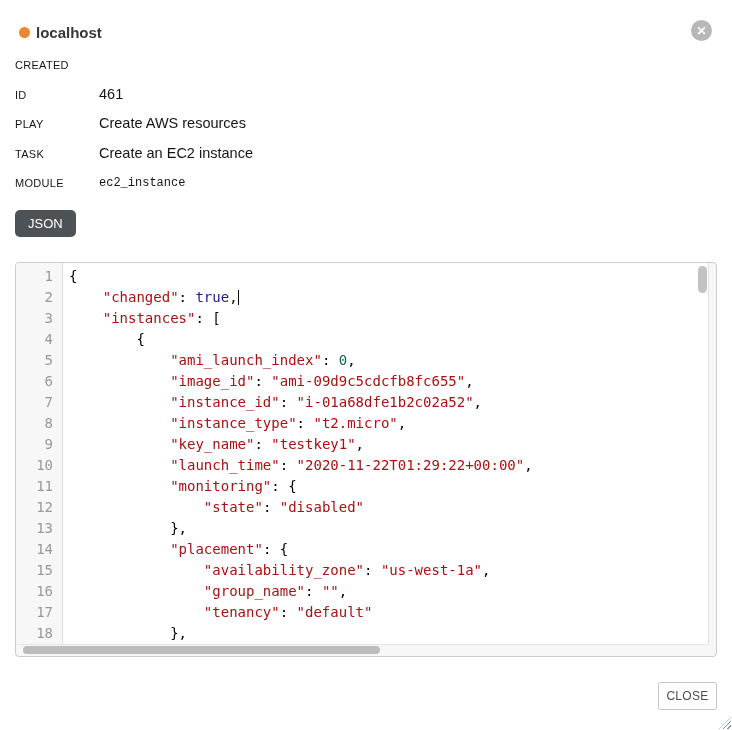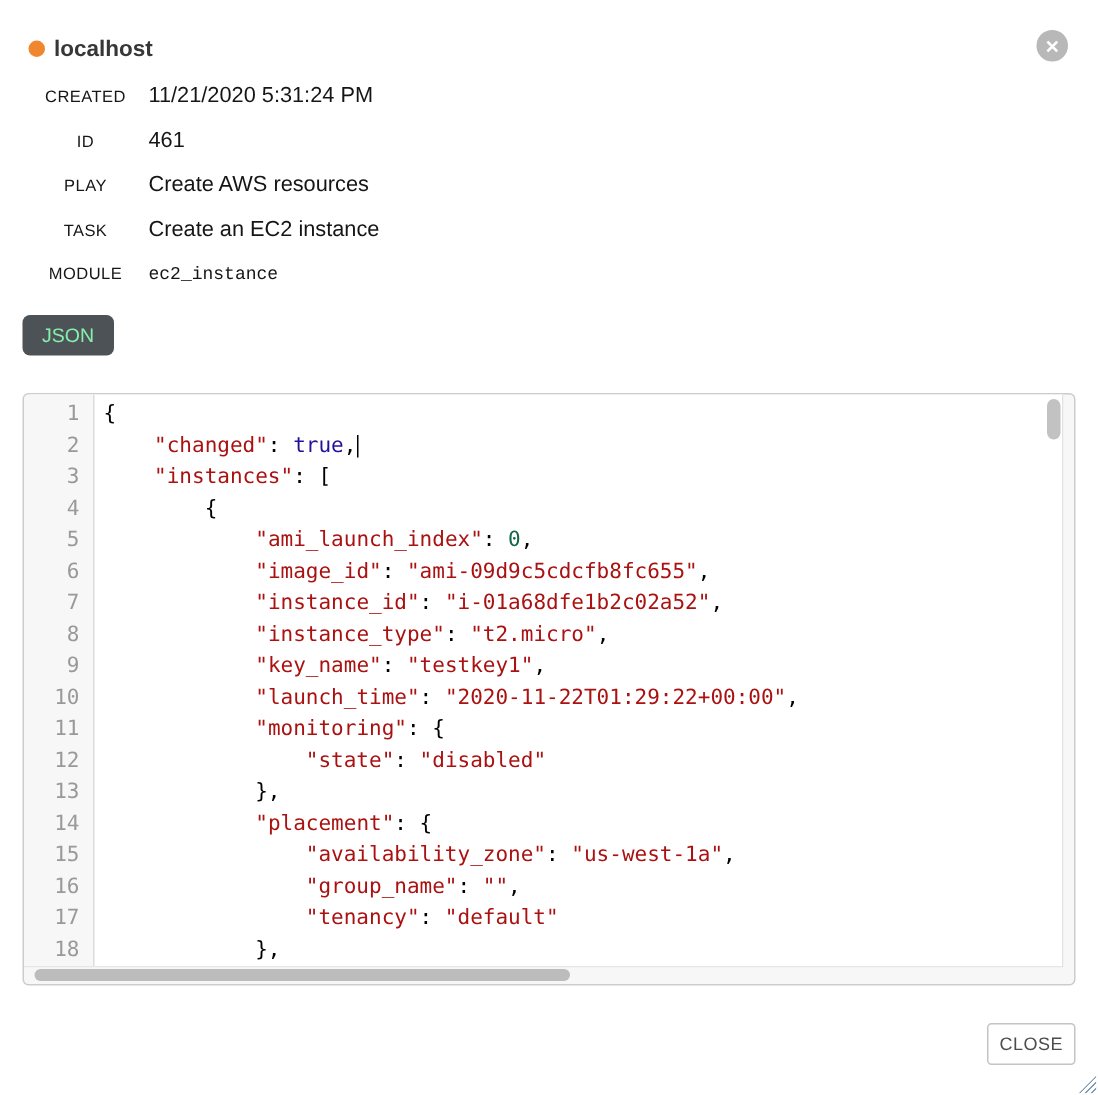--- a/index.html
+++ b/index.html
@@ -8,29 +8,29 @@
 
   
   .modal-header { position: absolute; left: 19px; top: 20px; height: 24px; display: flex; align-items: center; justify-content: space-between; }
   .status-dot { width: 11px; height: 11px; border-radius: 50%; background: #F0862D; margin-right: 6px; }
   .host-title { font-size: 15px; font-weight: bold; color: #373737; }
   .close-x { position: absolute; left: 691px; top: 20px; width: 21px; height: 21px; border-radius: 50%;
              background: #b8b8b8; color: #ffffff; font-size: 12px; font-weight: bold;
              display: flex; align-items: center; justify-content: center; cursor: pointer; }
 
   
-  .fields { position: absolute; left: 15px; top: 56px; width: 600px; text-align: center; }
+  .fields { position: absolute; left: 15px; top: 56px; width: 600px; }
   .field-row { display: flex; align-items: flex-start; height: 29.5px; }
   .field-label { width: 84px; font-size: 11px; letter-spacing: 0.3px; color: #161616; padding-top: 3px; }
   .field-value { font-size: 14.5px; color: #151515; }
   .field-value.mono { font-family: Liberation Mono, monospace; font-size: 12px; padding-top: 2px; }
 
   
   .json-btn { position: absolute; left: 15px; top: 210px; height: 27px; padding: 0 13px;
-              background: #4d5257; color: #86efac; font-family: "Liberation Sans", sans-serif;
+              background: #4d5257; color: #ffffff; font-family: "Liberation Sans", sans-serif;
               font-size: 13px; border: none; border-radius: 5px; cursor: pointer; }
 
   
   .editor { position: absolute; left: 15px; top: 262px; width: 702px; height: 395px;
             border: 1px solid #cccccc; border-radius: 4px; background: #f7f7f7; }
   .code-area { position: absolute; left: 0; top: 0; right: 7px; bottom: 11px; background: #ffffff;
                border-right: 1px solid #e2e2e2; border-bottom: 1px solid #e6e6e6;
                border-radius: 4px 0 0 0; display: flex; overflow: hidden;
                font-family: "DejaVu Sans Mono", monospace; font-size: 14px; line-height: 21px; }
   .gutter { width: 47px; background: #f7f7f7; border-right: 1px solid #dddddd; padding: 3px 9px 0 0;
@@ -63,21 +63,20 @@
 
 <div class="modal-header">
   <span class="status-dot"></span>
   <span class="host-title">localhost</span>
 </div>
 <div class="close-x">✕</div>
 
 <div class="fields" id="fields">
   <div class="field-row">
     <span class="field-label">CREATED</span>
-    <span class="field-value">11/21/2020 5:31:24 PM</span>
   </div>
 
   <div class="field-row">
     <span class="field-label">ID</span>
     <span class="field-value">461</span>
   </div>
 
   <div class="field-row">
     <span class="field-label">PLAY</span>
     <span class="field-value">Create AWS resources</span>

